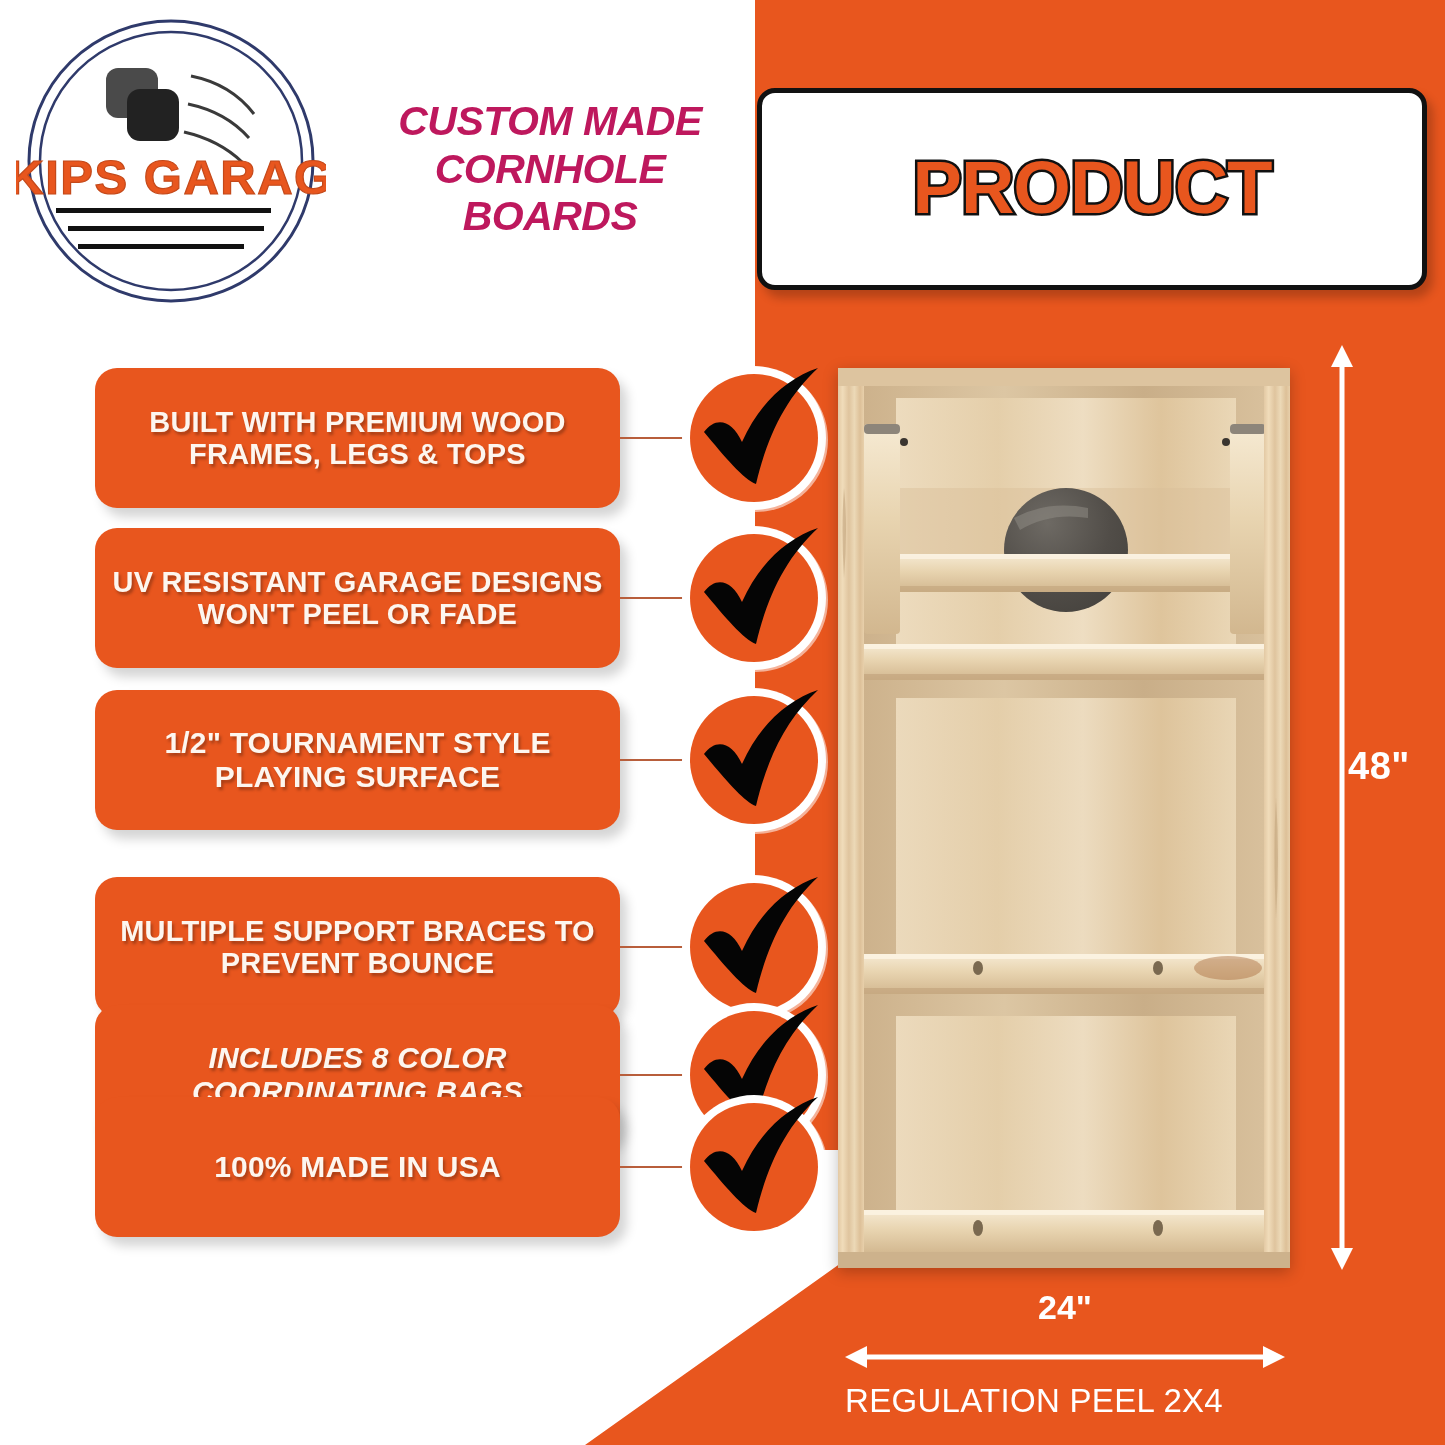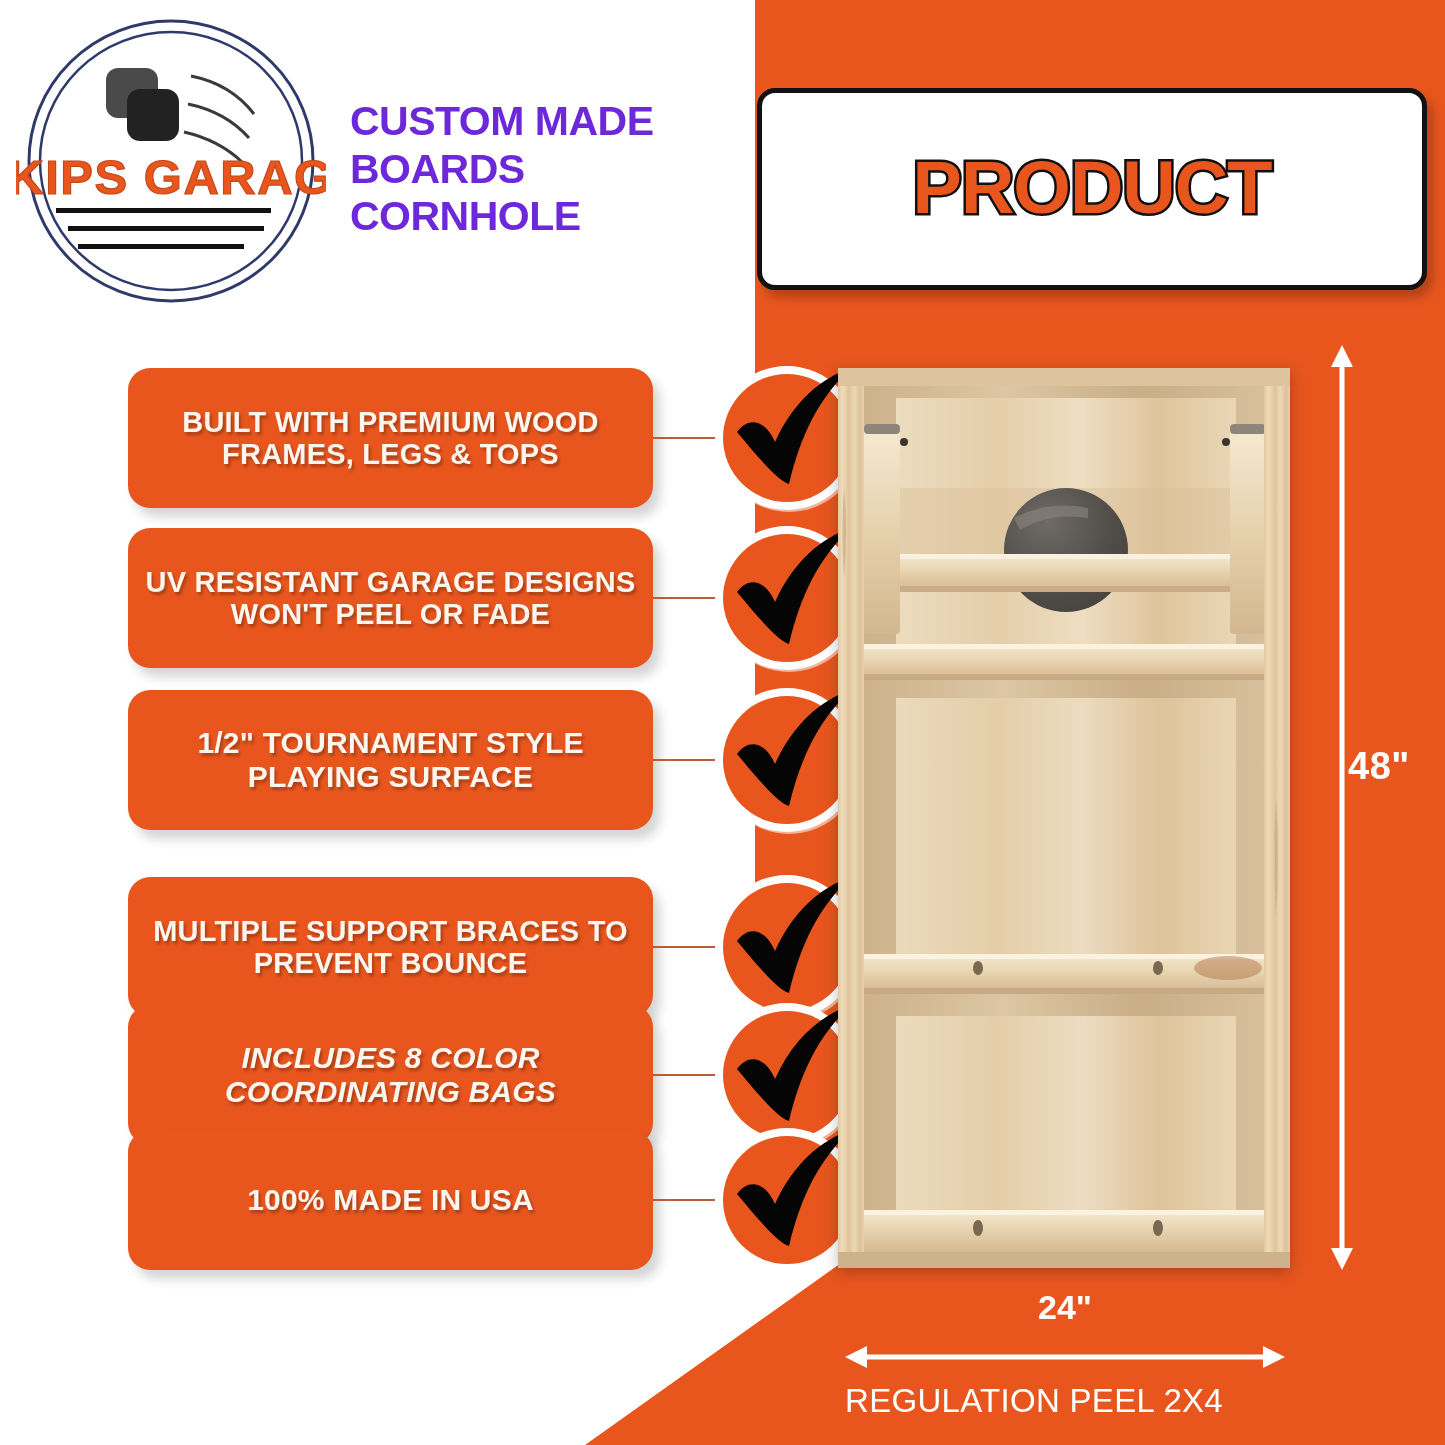--- a/index.html
+++ b/index.html
@@ -18,23 +18,23 @@
     clip-path:polygon(755px 0, 1445px 0, 1445px 1445px, 585px 1445px, 1000px 1150px, 755px 1150px);
   }
 
   
   .logo{position:absolute;left:16px;top:16px;width:310px;height:290px;}
   .logo svg{display:block;width:100%;height:100%;}
 
   
   .headline{
     position:absolute;left:350px;top:98px;width:400px;
-    text-align:left;
+    text-align:center;
     font-weight:bold;font-size:41px;line-height:1.16;
-    letter-spacing:-0.5px;color:#6d28d9;
+    letter-spacing:-0.5px;color:#be185d;font-style:italic;
   }
 
   
   .pf-banner{
     position:absolute;left:757px;top:88px;width:660px;height:192px;
     background:#ffffff;border:5px solid #111;border-radius:18px;
     box-shadow:6px 8px 10px rgba(0,0,0,.22);
     display:flex;flex-direction:column;align-items:center;justify-content:center;
     line-height:.96;
   }
@@ -43,21 +43,21 @@
     color:#e8561e;
     -webkit-text-stroke:5px #111;
     paint-order:stroke fill;
     margin-bottom:2px;
   }
   .pf-features{
     font-weight:bold;font-size:90px;letter-spacing:-2px;color:#0a0a0a;
   }
 
   
-  .feature{position:absolute;left:0;width:840px;height:140px;margin-left:33px;}
+  .feature{position:absolute;left:0;width:840px;height:140px;}
   .pill{
     position:absolute;left:95px;top:0;width:525px;height:100%;
     background:#e8561e;border-radius:22px;
     box-shadow:7px 9px 11px rgba(0,0,0,.17);
     display:flex;align-items:center;justify-content:center;
     text-align:center;padding:0 16px;box-sizing:border-box;
   }
   .pill span{
     color:#fdf6ef;font-weight:bold;font-size:29px;line-height:1.12;
     letter-spacing:.2px;
@@ -115,22 +115,22 @@
       <path d="M168 116 Q 203 124 226 146" fill="none" stroke="#3a3a3a" stroke-width="3"></path>
       <text x="155" y="178" text-anchor="middle" font-family="Liberation Sans, sans-serif" font-size="49" font-weight="bold" letter-spacing="1.5" fill="#e8561e" stroke="#c4491a" stroke-width="1.2">SKIPS GARAGE</text>
       <rect x="40" y="192" width="215" height="5" fill="#111"></rect>
       <rect x="52" y="210" width="196" height="5" fill="#111"></rect>
       <rect x="62" y="228" width="166" height="5" fill="#111"></rect>
     </svg>
   </div>
 
   <div class="headline">
     <div>CUSTOM MADE</div>
+    <div>CORNHOLE</div>
     <div>BOARDS</div>
-    <div>CORNHOLE</div>
   </div>
 
   <div class="pf-banner">
     <div class="pf-product">PRODUCT</div>
   </div>
 
   <div class="feature" style="top:368px;">
     <div class="pill">
       <span>BUILT WITH PREMIUM WOOD FRAMES, LEGS &amp; TOPS</span>
     </div>
@@ -198,21 +198,21 @@
     <div class="check">
       <svg viewBox="0 0 160 160" xmlns="http://www.w3.org/2000/svg">
         <ellipse cx="80" cy="82" rx="72" ry="72" fill="#ffffff" opacity=".55"></ellipse>
         <ellipse cx="78" cy="80" rx="72" ry="72" fill="#ffffff"></ellipse>
         <ellipse cx="78" cy="80" rx="64" ry="64" fill="#e8561e"></ellipse>
         <path d="M28 74 C40 58 56 62 66 84 C84 44 112 20 142 10 C110 40 92 76 80 126 C68 122 48 98 28 74 Z" fill="#050505"></path>
       </svg>
     </div>
   </div>
 
-  <div class="feature" style="top:1130px;padding-left:48px;">
+  <div class="feature" style="top:1097px;padding-left:48px;">
     <div class="pill small">
       <span>100% MADE IN USA</span>
     </div>
     <div class="connector"></div>
     <div class="check">
       <svg viewBox="0 0 160 160" xmlns="http://www.w3.org/2000/svg">
         <ellipse cx="80" cy="82" rx="72" ry="72" fill="#ffffff" opacity=".55"></ellipse>
         <ellipse cx="78" cy="80" rx="72" ry="72" fill="#ffffff"></ellipse>
         <ellipse cx="78" cy="80" rx="64" ry="64" fill="#e8561e"></ellipse>
         <path d="M28 74 C40 58 56 62 66 84 C84 44 112 20 142 10 C110 40 92 76 80 126 C68 122 48 98 28 74 Z" fill="#050505"></path>

